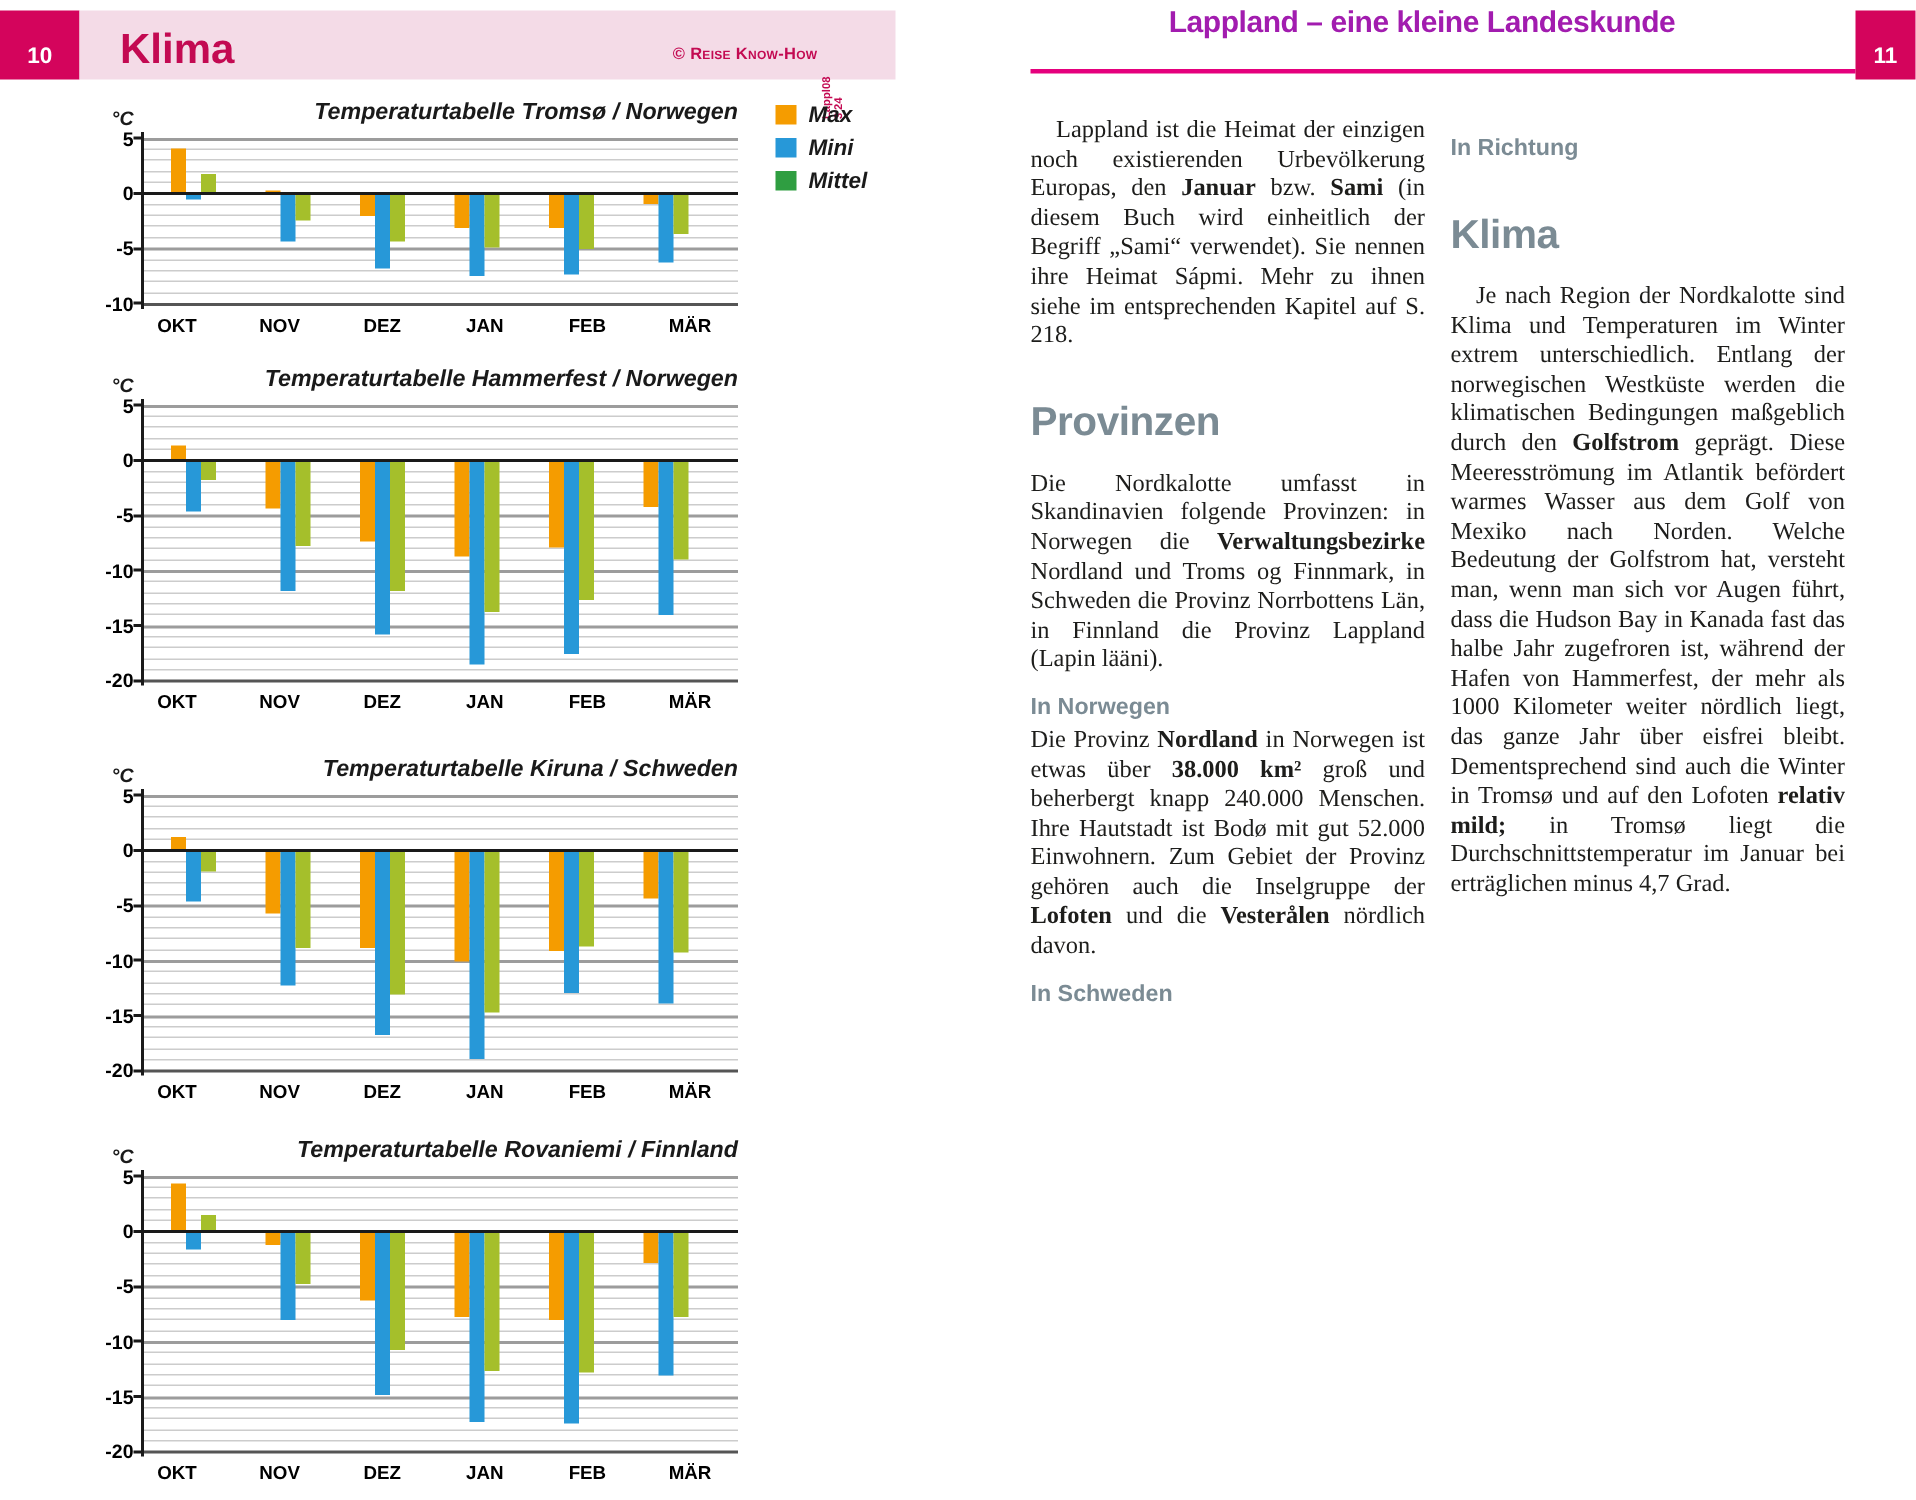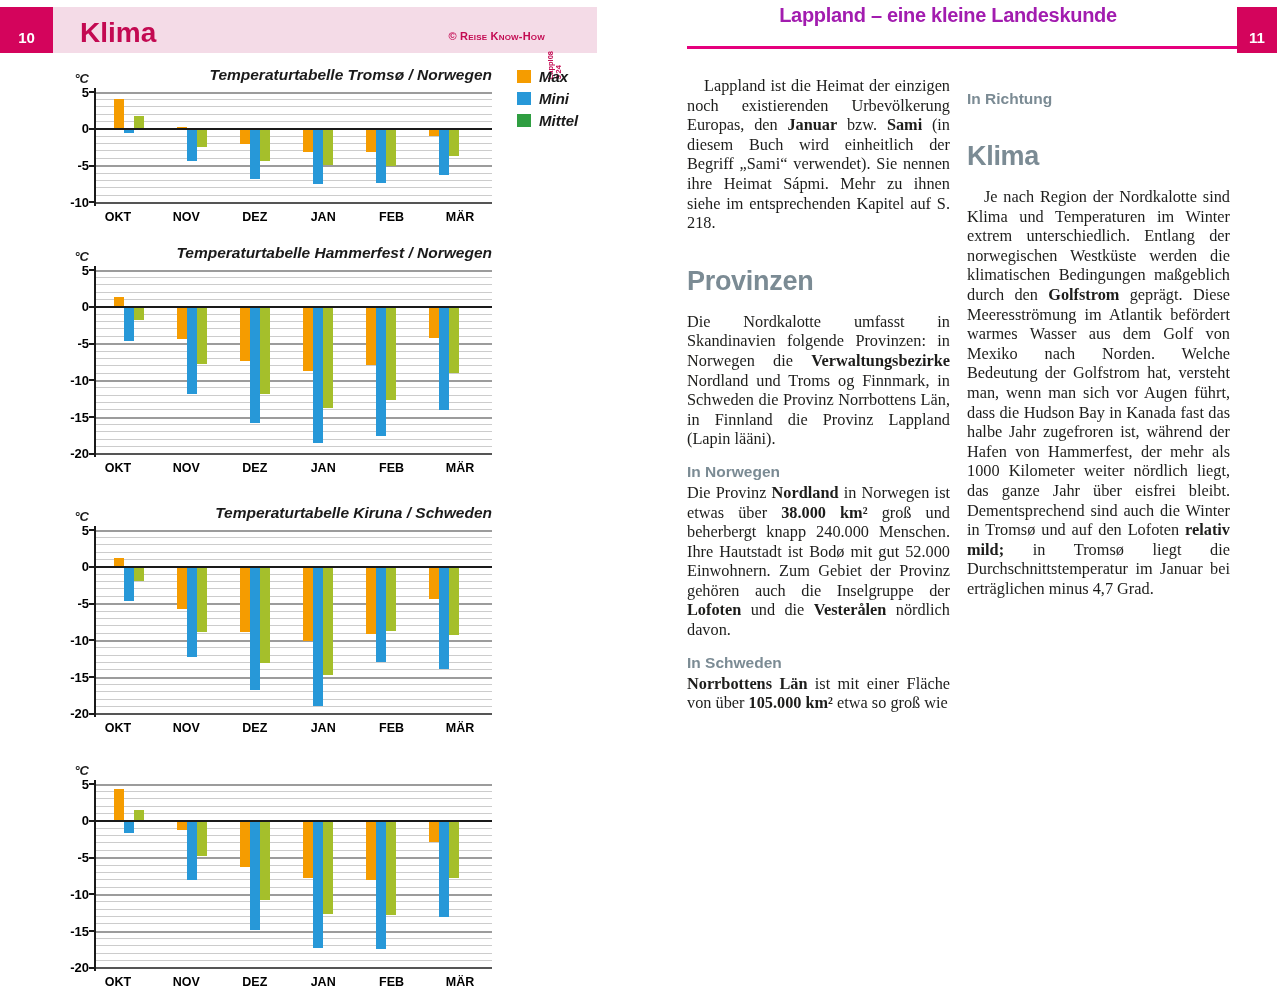--- a/index.html
+++ b/index.html
@@ -256,20 +256,21 @@
     <div class="xlab" style="left: 308.6px; top: 217.1px;">FEB</div>
     <div class="bar" style="left: 306px; top: 64.425px; height: 65.415px; background: rgb(245, 156, 0);"></div>
     <div class="bar" style="left: 316px; top: 64.425px; height: 93.345px; background: rgb(39, 152, 216);"></div>
     <div class="bar" style="left: 326px; top: 64.425px; height: 62.475px; background: rgb(165, 191, 43);"></div>
     <div class="xlab" style="left: 377px; top: 217.1px;">MÄR</div>
     <div class="bar" style="left: 369px; top: 64.425px; height: 30.87px; background: rgb(245, 156, 0);"></div>
     <div class="bar" style="left: 379px; top: 64.425px; height: 100.695px; background: rgb(39, 152, 216);"></div>
     <div class="bar" style="left: 389px; top: 64.425px; height: 66.15px; background: rgb(165, 191, 43);"></div>
   </div>
 <div class="chart" style="top: 758px; height: 231.1px;">
+    <div class="chart-title">Temperaturtabelle Rovaniemi / Finnland</div>
     <div class="ylab" style="top: 5px;">°C</div>
     <div class="gline major" style="top: 25.675px;"></div>
     <div class="gline" style="top: 33.025px;"></div>
     <div class="gline" style="top: 40.375px;"></div>
     <div class="gline" style="top: 47.725px;"></div>
     <div class="gline" style="top: 55.075px;"></div>
     <div class="gline zero" style="top: 62.425px;"></div>
     <div class="gline" style="top: 69.775px;"></div>
     <div class="gline" style="top: 77.125px;"></div>
     <div class="gline" style="top: 84.475px;"></div>
@@ -344,19 +345,18 @@
     </div>
   </div>
 
 <div id="col1" class="col">
     <p class="para indent">Lappland ist die Heimat der einzigen noch existierenden Urbevölkerung Europas, den <b>Januar</b> bzw. <b>Sami</b> (in diesem Buch wird einheitlich der Begriff „Sami“ verwendet). Sie nennen ihre Heimat Sápmi. Mehr zu ihnen siehe im entsprechenden Kapitel auf S. 218.</p>
     <div class="sec-heading">Provinzen</div>
     <p class="para">Die Nordkalotte umfasst in Skandinavien folgende Provinzen: in Norwegen die <b>Verwaltungsbezirke</b> Nordland und Troms og Finnmark, in Schweden die Provinz Norrbottens Län, in Finnland die Provinz Lappland (Lapin lääni).</p>
     <div class="sub-heading">In Norwegen</div>
     <p class="para">Die Provinz <b>Nordland</b> in Norwegen ist etwas über <b>38.000 km²</b> groß und beherbergt knapp 240.000 Menschen. Ihre Hautstadt ist Bodø mit gut 52.000 Einwohnern. Zum Gebiet der Provinz gehören auch die Inselgruppe der <b>Lofoten</b> und die <b>Vesterålen</b> nördlich davon.</p>
     <div class="sub-heading">In Schweden</div>
-    <p class="para"><b>Norrbottens Län</b> ist mit einer Fläche von über <b>105.000 km²</b> etwa so groß wie</p>
   </div>
 <div id="col2" class="col">
     <div class="sub-heading">In Richtung</div>
     <div class="sec-heading">Klima</div>
     <p class="para indent">Je nach Region der Nordkalotte sind Klima und Temperaturen im Winter extrem unterschiedlich. Entlang der norwegischen Westküste werden die klimatischen Bedingungen maßgeblich durch den <b>Golfstrom</b> geprägt. Diese Meeresströmung im Atlantik befördert warmes Wasser aus dem Golf von Mexiko nach Norden. Welche Bedeutung der Golfstrom hat, versteht man, wenn man sich vor Augen führt, dass die Hudson Bay in Kanada fast das halbe Jahr zugefroren ist, während der Hafen von Hammerfest, der mehr als 1000 Kilometer weiter nördlich liegt, das ganze Jahr über eisfrei bleibt. Dementsprechend sind auch die Winter in Tromsø und auf den Lofoten <b>relativ mild;</b> in Tromsø liegt die Durchschnittstemperatur im Januar bei erträglichen minus 4,7 Grad.</p>
   </div>
 
 </body></html>

